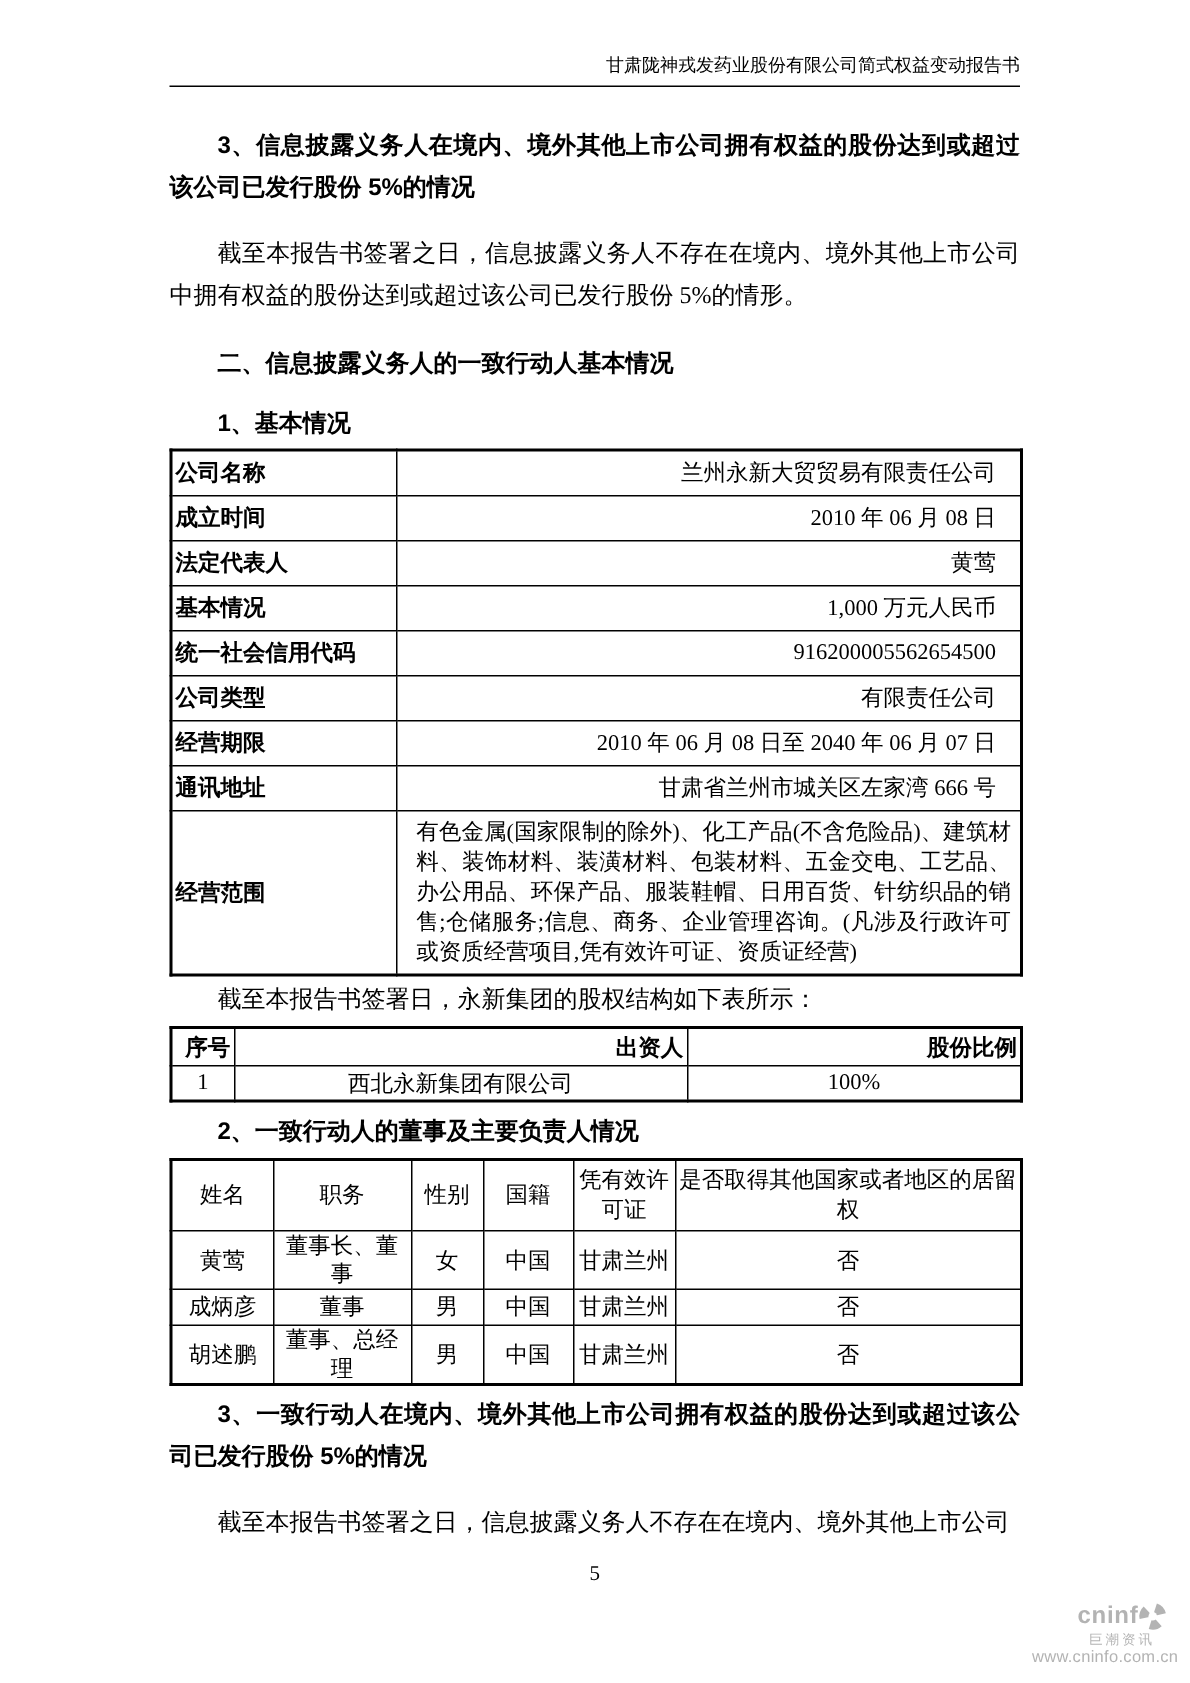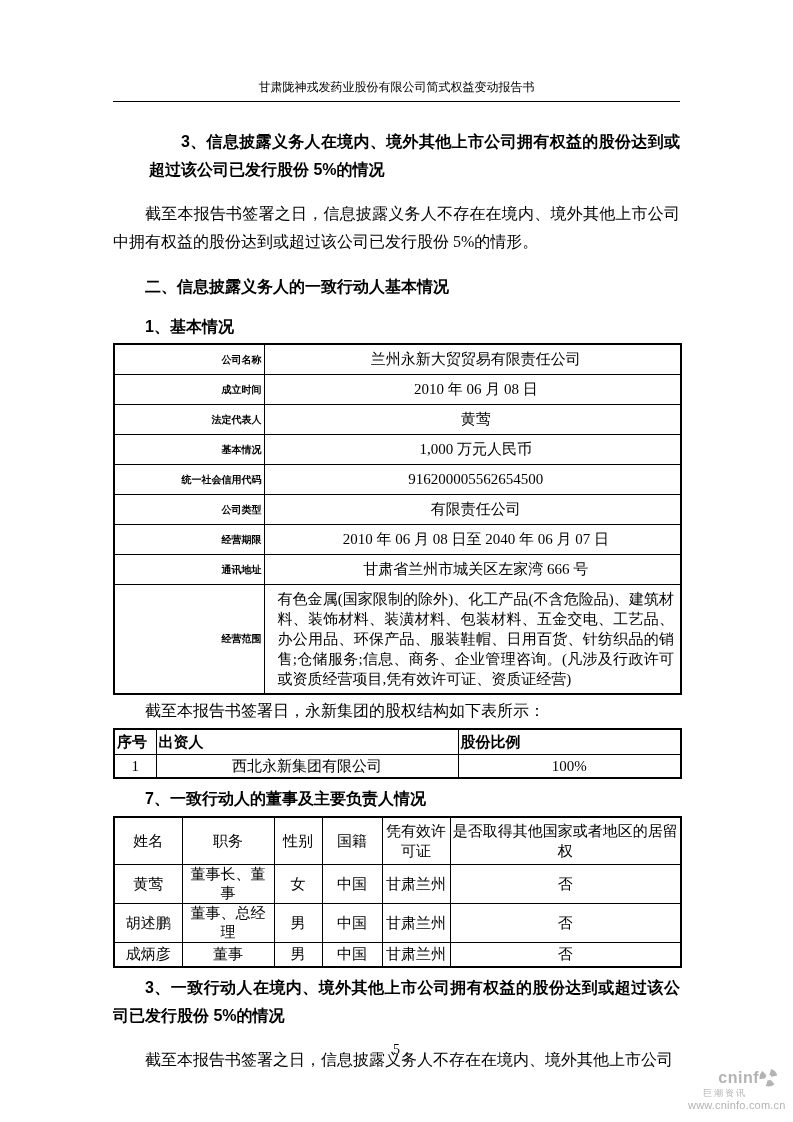--- a/index.html
+++ b/index.html
@@ -4,85 +4,85 @@
 <style>
   html,body{margin:0;padding:0;}
   body{
     width:793px;height:1122px;
     background:#ffffff;color:#000;
     position:relative;overflow:hidden;
     font-family:"Liberation Serif","DejaVu Serif",serif;
   }
   .content{position:absolute;left:113px;top:0;width:567px;}
   .doc-header{
-    display:flex;justify-content:center;align-items:flex-end;
-    padding-top:80px;padding-bottom:6px;border-bottom:1px solid #000;
+    display:flex;justify-content:flex-end;align-items:flex-end;
+    padding-top:36px;padding-bottom:6px;border-bottom:1px solid #000;
     font-size:12px;line-height:15px;
   }
   .h{
     font-family:"Liberation Sans","DejaVu Sans",sans-serif;
     font-weight:bold;font-size:16px;line-height:28px;
     text-indent:2em;text-align:justify;margin:0;
   }
   .para{
     font-size:16px;line-height:28px;text-indent:2em;text-align:justify;margin:0;
   }
-  .m-h3a{margin-top:26px;margin-left:36px;}
+  .m-h3a{margin-top:26px;}
   .m-para1{margin-top:16px;}
   .m-h2{margin-top:17px;}
   .m-sub1{margin-top:12px;}
   .m-t1{margin-top:2px;}
   .m-eqp{margin-top:2px;}
   .m-t2{margin-top:3px;}
   .m-sub2{margin-top:6px;}
   .m-t3{margin-top:3px;}
   .m-h3b{margin-top:6px;}
   .m-lastp{margin-top:16px;}
 
   table{border-collapse:collapse;table-layout:fixed;width:567px;}
   .t1,.t2,.t3{border:2px solid #000;}
   .t1 td,.t2 td,.t2 th,.t3 td,.t3 th{border:1px solid #000;overflow:hidden;}
 
   .t1 .lbl{
     font-family:"Liberation Sans","DejaVu Sans",sans-serif;
-    font-weight:bold;font-size:10px;text-align:right;vertical-align:middle;
+    font-weight:bold;font-size:15px;text-align:left;vertical-align:middle;
     height:29px;padding:0 2px;
   }
   .t1 .val{
-    font-size:15px;text-align:center;vertical-align:middle;
-    padding:2px 6px 2px 13px;
+    font-size:15px;text-align:right;vertical-align:middle;
+    padding:2px 16px 2px 13px;
   }
   .t1 .val-wrap{
     line-height:20px;text-align:justify;padding:4px 6px 4px 13px;
   }
 
   .t2 th{
     font-family:"Liberation Sans","DejaVu Sans",sans-serif;
-    font-weight:bold;font-size:15px;text-align:left;height:24px;padding:0 2px;
+    font-weight:bold;font-size:15px;text-align:right;height:24px;padding:0 2px;
   }
   .t2 td{font-size:15px;text-align:center;height:22px;padding:0 2px;}
 
   .t3 th{
     font-weight:normal;font-size:15px;text-align:center;vertical-align:middle;
     line-height:20px;padding:2px;height:42px;
   }
   .t3 td{font-size:15px;text-align:center;height:23px;padding:0 2px;}
 
   .page-number{
     position:absolute;top:1042px;left:0;width:793px;
     text-align:center;font-size:14px;
   }
   .cninfo{
     position:absolute;top:1068px;right:15px;width:90px;
     text-align:right;color:#b3b3b3;
     font-family:"Liberation Sans","DejaVu Sans",sans-serif;
   }
   .cninfo-top{display:flex;justify-content:flex-end;align-items:center;gap:0;}
   .cninfo-word{font-size:16px;font-weight:bold;letter-spacing:0.5px;line-height:18px;}
-  .cninfo-cn{font-size:9px;letter-spacing:2px;line-height:10px;margin-top:1px;margin-right:31px;font-family:Liberation Serif, serif;}
+  .cninfo-cn{font-size:9px;letter-spacing:2px;line-height:10px;margin-top:1px;margin-right:8px;font-family:Liberation Serif, serif;}
   .cninfo-url{font-size:11px;line-height:11px;margin-top:2px;letter-spacing:0.2px;}
 </style>
 </head>
 <body>
 
 <div class="content">
 
   <div class="doc-header">
     <span>甘肃陇神戎发药业股份有限公司</span>
     <span>简式权益变动报告书</span>
@@ -156,21 +156,21 @@
         <th>股份比例</th>
       </tr>
       <tr>
         <td>1</td>
         <td>西北永新集团有限公司</td>
         <td>100%</td>
       </tr>
     </tbody>
   </table>
 
-  <div class="h m-sub2">7、一致行动人的董事及主要负责人情况</div>
+  <div class="h m-sub2">2、一致行动人的董事及主要负责人情况</div>
 
   <table class="t3 m-t3">
     <colgroup>
       <col style="width:68px">
         <col style="width:92px">
         <col style="width:48px">
       <col style="width:60px">
         <col style="width:68px">
         <col style="width:231px">
     </colgroup>
@@ -185,30 +185,30 @@
       </tr>
       <tr>
         <td>黄莺</td>
         <td>董事长、董事</td>
         <td>女</td>
         <td>中国</td>
         <td>甘肃兰州</td>
         <td>否</td>
       </tr>
       <tr>
-        <td>胡述鹏</td>
-        <td>董事、总经理</td>
+        <td>成炳彦</td>
+        <td>董事</td>
         <td>男</td>
         <td>中国</td>
         <td>甘肃兰州</td>
         <td>否</td>
       </tr>
       <tr>
-        <td>成炳彦</td>
-        <td>董事</td>
+        <td>胡述鹏</td>
+        <td>董事、总经理</td>
         <td>男</td>
         <td>中国</td>
         <td>甘肃兰州</td>
         <td>否</td>
       </tr>
     </tbody>
   </table>
 
   <div class="h m-h3b">3、一致行动人在境内、境外其他上市公司拥有权益的股份达到或超过该公司已发行股份 5%的情况</div>
 

